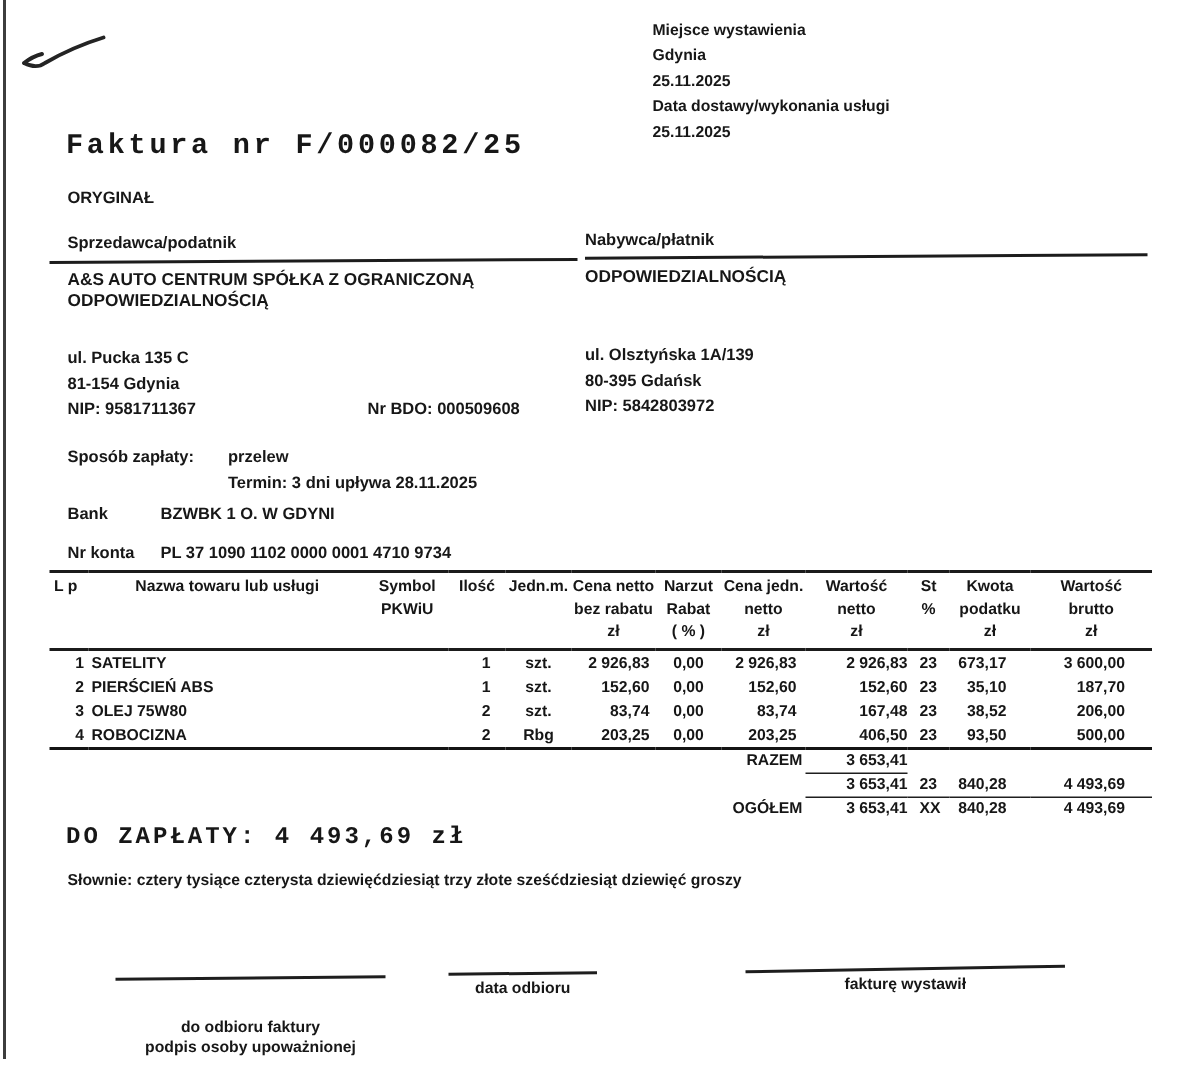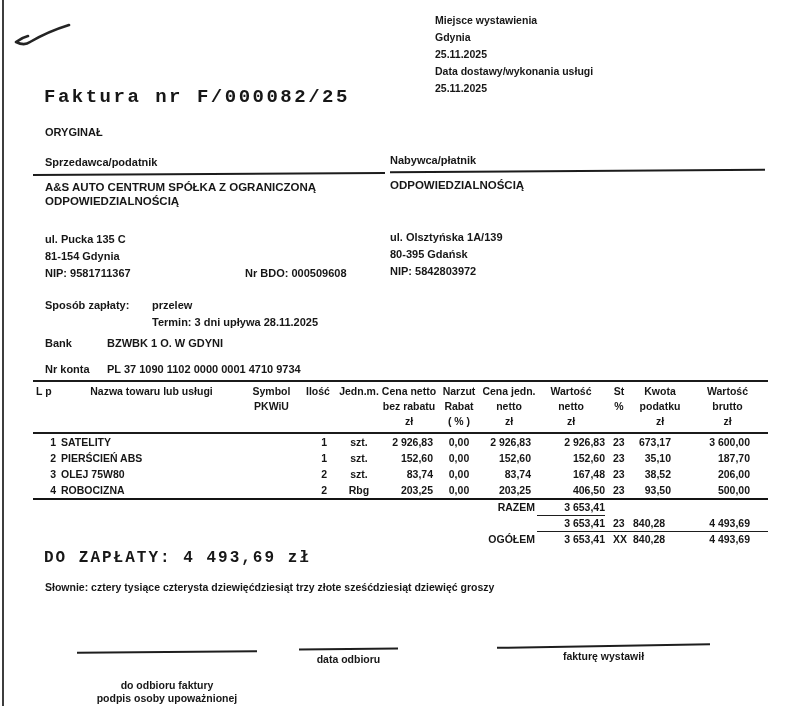--- a/index.html
+++ b/index.html
@@ -57,21 +57,21 @@
   .items td:nth-child(7){ text-align:center; }
   .items td:nth-child(8){ text-align:right; padding-right:6px; }
   .items td:nth-child(9){ text-align:right; }
   .items td:nth-child(10){ text-align:left; padding-left:8px; }
   .items td:nth-child(11){ text-align:right; padding-right:16px; }
   .items td:nth-child(12){ text-align:right; padding-right:18px; }
   .items tbody.totals td { line-height:15px; }
   .items tbody.totals .t-label { text-align:right; padding-right:2px; }
   .items tbody.totals .t-net   { text-align:right; }
   .items tbody.totals .t-vat   { text-align:left; padding-left:8px; }
-  .items tbody.totals .t-tax   { text-align:left; padding-right:16px; }
+  .items tbody.totals .t-tax   { text-align:right; padding-right:16px; }
   .items tbody.totals .t-gross { text-align:right; padding-right:18px; }
   .items tbody.totals .ul { border-bottom:1.5px solid #1e1e1e; }
 
   
   .due {
     left:44px; top:549px;
     font-family:"Liberation Mono","DejaVu Sans Mono",monospace;
     font-size:16px; font-weight:bold; letter-spacing:2px; white-space:nowrap;
   }
   .in-words { left:45px; top:581px; font-size:10.5px; font-weight:bold; white-space:nowrap; }

